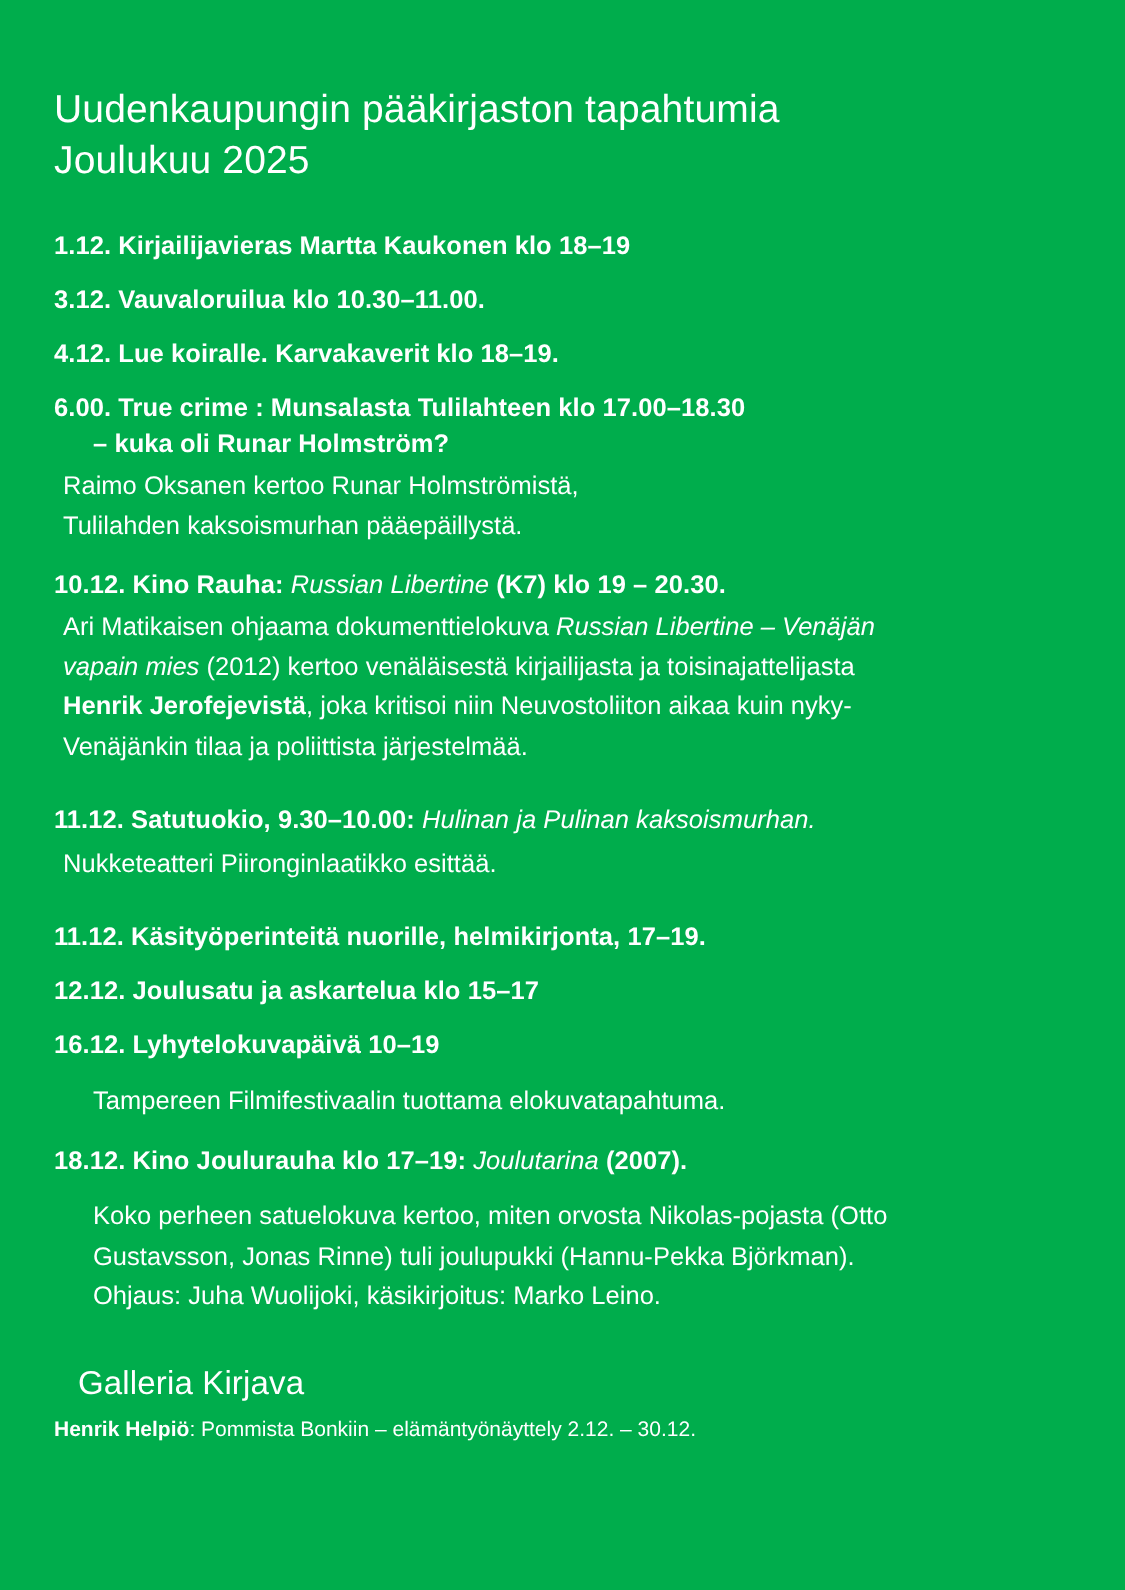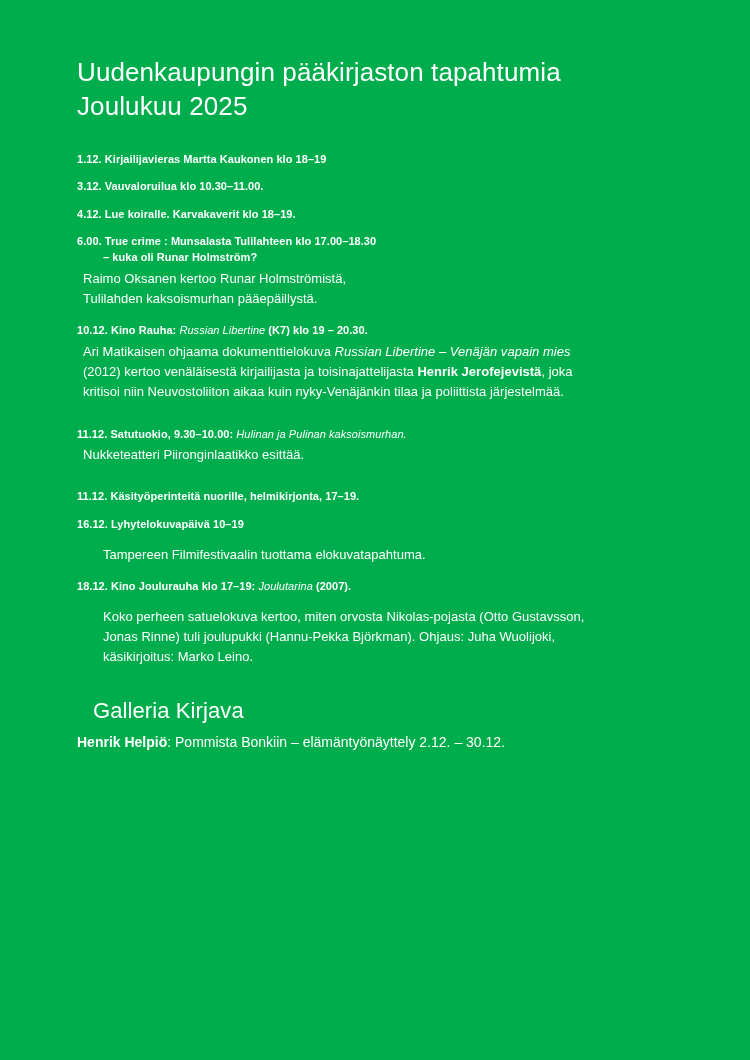--- a/index.html
+++ b/index.html
@@ -12,21 +12,21 @@
     background: #00ad4c;
     font-family: "Liberation Sans", sans-serif;
     color: #ffffff;
     overflow: hidden;
   }
   .poster {
     position: relative;
     width: 666px;
     height: 1060px;
     box-sizing: border-box;
-    padding: 55px 60px 0 77px;
+    padding: 55px 60px 0 36px;
   }
 
   
   .title {
     font-size: 26px;
     font-weight: 300;
     line-height: 1.32;
     letter-spacing: 0.1px;
     color: #ffffff;
     margin: 0 0 28px 0;
@@ -34,37 +34,37 @@
   .title .line { display: block; }
 
   
   .events { margin: 0; padding: 0; }
 
   .event { margin: 0 0 14px 0; }
   .event.tight { margin-bottom: 12px; }
   .event.gap-after { margin-bottom: 24px; }
 
   .ev-head {
-    font-size: 11px;
+    font-size: 17px;
     font-weight: bold;
     line-height: 1.42;
     margin: 0;
     letter-spacing: 0.05px;
   }
   .ev-head .cont {
     display: block;
     padding-left: 26px;
   }
   .ev-head em {
     font-style: italic;
     font-weight: normal;
   }
 
   .ev-desc {
-    font-size: 13px;
+    font-size: 17px;
     font-weight: normal;
     line-height: 1.56;
     margin: 3px 0 0 0;
     padding-left: 6px;
     letter-spacing: 0.02px;
   }
   .ev-desc.indent {
     padding-left: 26px;
     margin-top: 12px;
   }
@@ -139,20 +139,23 @@
       </p>
       <p class="ev-desc">
         <span class="line">Nukketeatteri Piironginlaatikko esittää.</span>
       </p>
     </div>
 
     <div class="event tight">
       <p class="ev-head">11.12. Käsityöperinteitä nuorille, helmikirjonta, 17–19.</p>
     </div>
 
+    <div class="event tight">
+      <p class="ev-head">12.12. Joulusatu ja askartelua klo 15–17</p>
+    </div>
 
     <div class="event">
       <p class="ev-head">16.12. Lyhytelokuvapäivä 10–19</p>
       <p class="ev-desc indent">
         <span class="line">Tampereen Filmifestivaalin tuottama elokuvatapahtuma.</span>
       </p>
     </div>
 
     <div class="event">
       <p class="ev-head">

